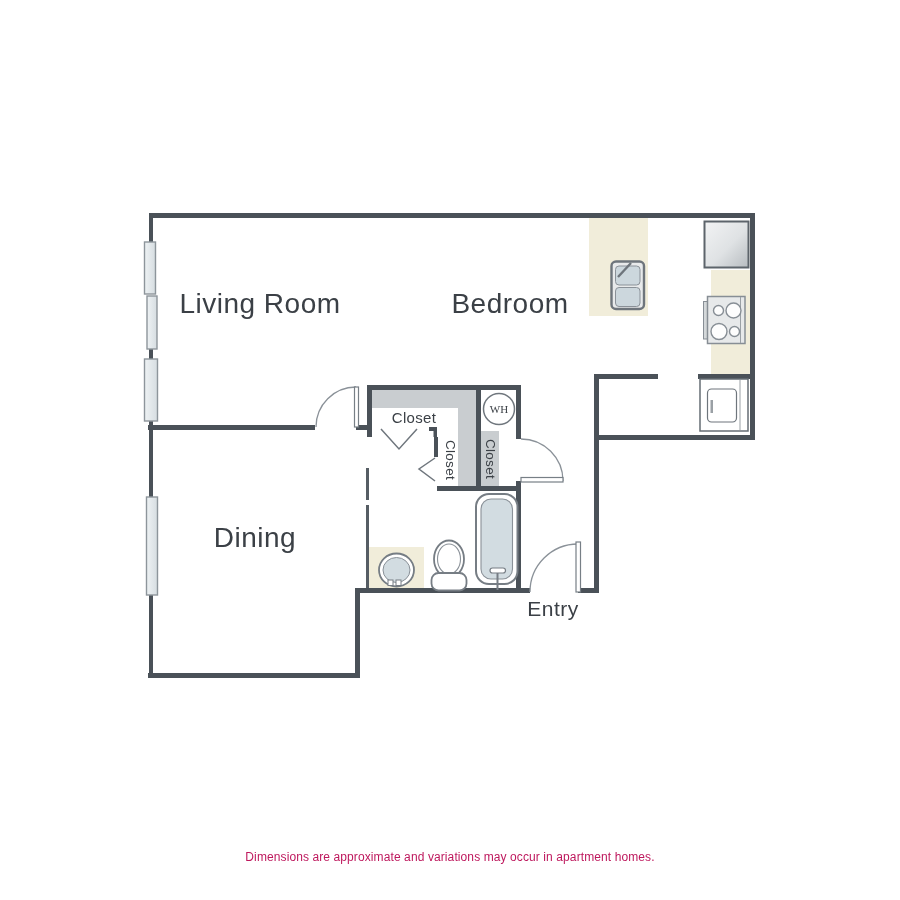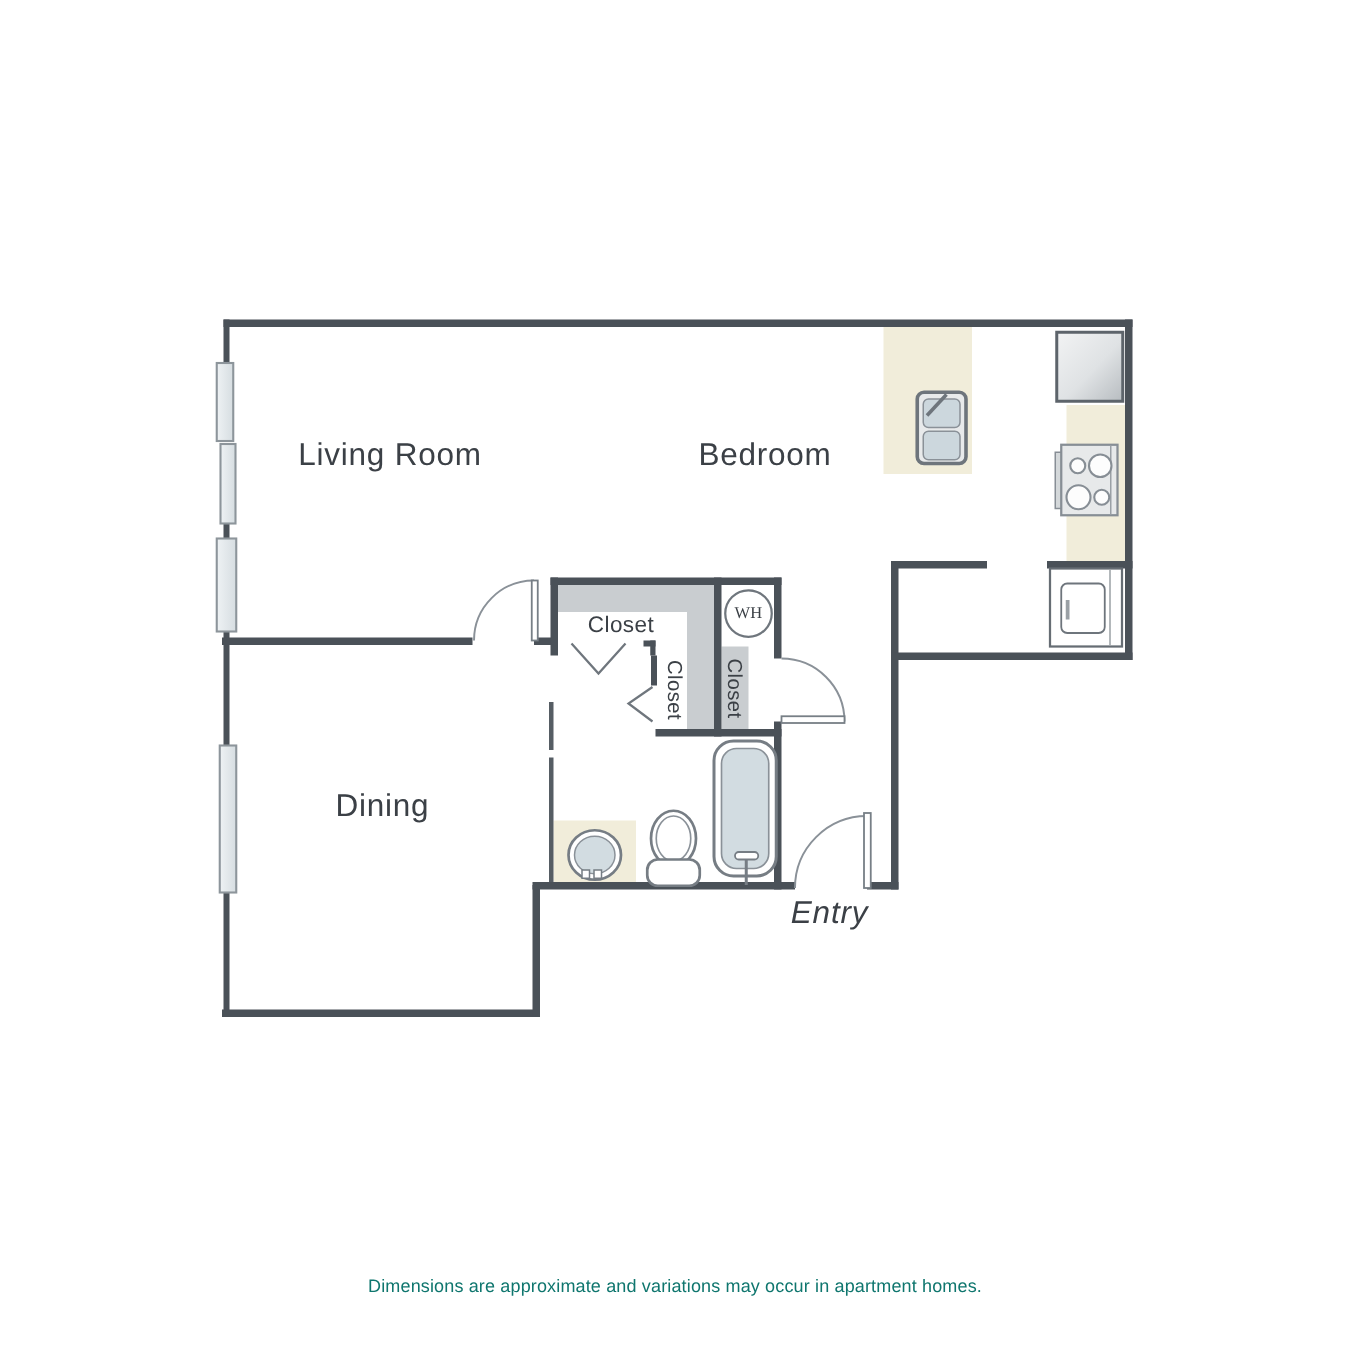--- a/index.html
+++ b/index.html
@@ -1,27 +1,27 @@
 <!DOCTYPE html>
 <html><head>
 <meta charset="utf-8">
 <style>
   html,body{margin:0;padding:0;background:#ffffff;}
   .canvas{position:relative;width:900px;height:900px;background:#ffffff;overflow:hidden;
           font-family:"Liberation Sans", sans-serif;}
   svg.plan{position:absolute;left:0;top:0;}
   .lbl{position:absolute;color:#3b4046;font-weight:300;white-space:nowrap;
        transform:translate(-50%,-50%);letter-spacing:0.5px;}
-  .lbl.room{font-size:21px;}
+  .lbl.room{font-size:28px;}
   .lbl.small{font-size:15px;letter-spacing:0.3px;}
   .lbl.vert{font-size:13.5px;transform:translate(-50%,-50%) rotate(90deg);letter-spacing:0.3px;}
   .lbl.wh{font-size:11px;letter-spacing:0.2px;}
   .lbl.entry{font-size:21px;}
   .disclaimer{position:absolute;left:450px;top:857px;transform:translate(-50%,-50%);
-       font-size:12px;color:#0f766e;font-weight:400;letter-spacing:0.1px;white-space:nowrap;}
+       font-size:12px;color:#be185d;font-weight:400;letter-spacing:0.1px;white-space:nowrap;}
 </style>
 </head>
 <body>
 
 <div class="canvas">
 
   <svg class="plan" width="900" height="900" viewBox="0 0 900 900">
     <defs>
       <linearGradient id="fridgeGrad" x1="0" y1="0" x2="1" y2="1">
         <stop offset="0" stop-color="#f2f3f4"></stop>
@@ -149,20 +149,20 @@
       <rect x="476" y="494" width="41.5" height="90" rx="13" fill="#ffffff" stroke="#767d84" stroke-width="2"></rect>
       <rect x="481" y="499" width="31.5" height="80" rx="10" fill="#d2dce1" stroke="#8a9198" stroke-width="1.1"></rect>
       <line x1="497.5" y1="572" x2="497.5" y2="590" stroke="#767d84" stroke-width="2"></line>
       <rect x="490" y="568" width="15.5" height="5" rx="2.5" fill="#ffffff" stroke="#767d84" stroke-width="1.2"></rect>
     </g>
   </svg>
 
   <div class="lbl room" style="left:260px;top:304px;">Living Room</div>
   <div class="lbl room" style="left:510px;top:304px;">Bedroom</div>
   <div class="lbl room" style="left:255px;top:538px;">Dining</div>
-  <div class="lbl entry" style="left:553px;top:609px;font-style:italic;">Entry</div>
+  <div class="lbl entry" style="left:553px;top:609px;">Entry</div>
   <div class="lbl small" style="left:414px;top:417px;">Closet</div>
   <div class="lbl vert" style="left:450px;top:460px;">Closet</div>
   <div class="lbl vert" style="left:490px;top:459px;">Closet</div>
   <div class="lbl wh" style="left:499px;top:409px;font-family:Liberation Serif, serif;">WH</div>
 
   <div class="disclaimer">Dimensions are approximate and variations may occur in apartment homes.</div>
 </div>
 
 </body></html>

